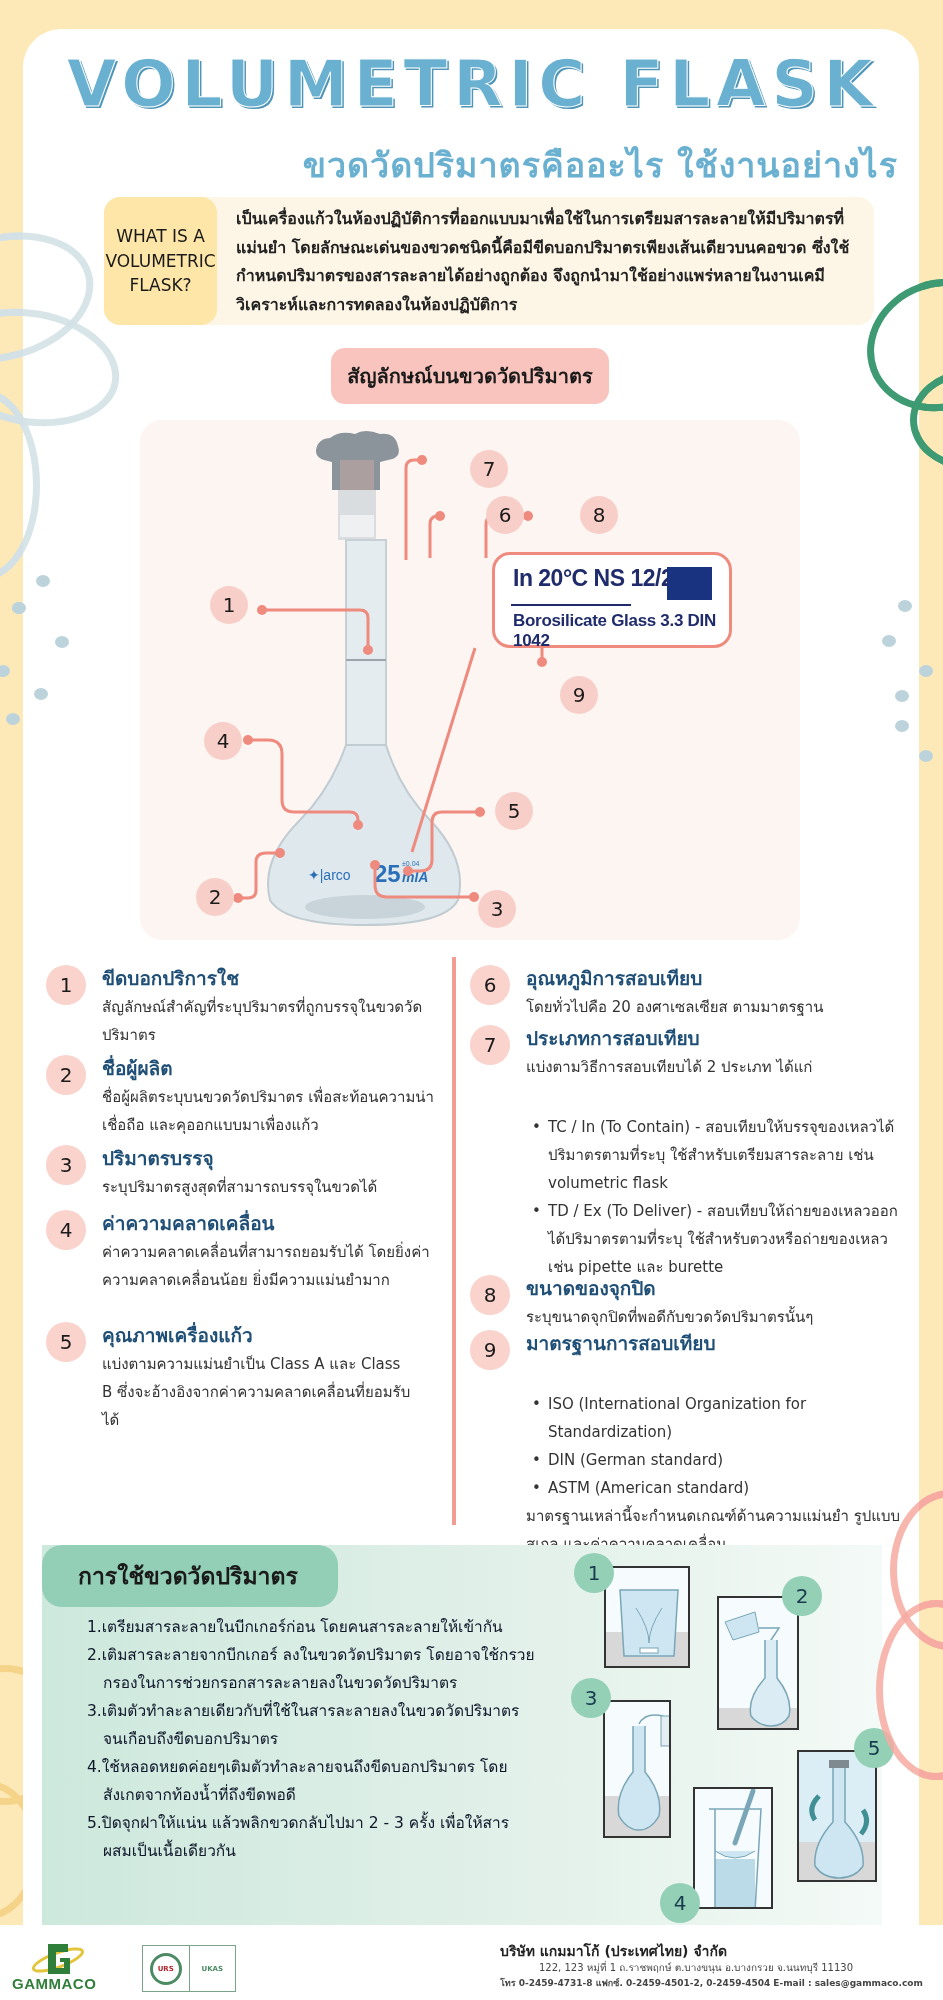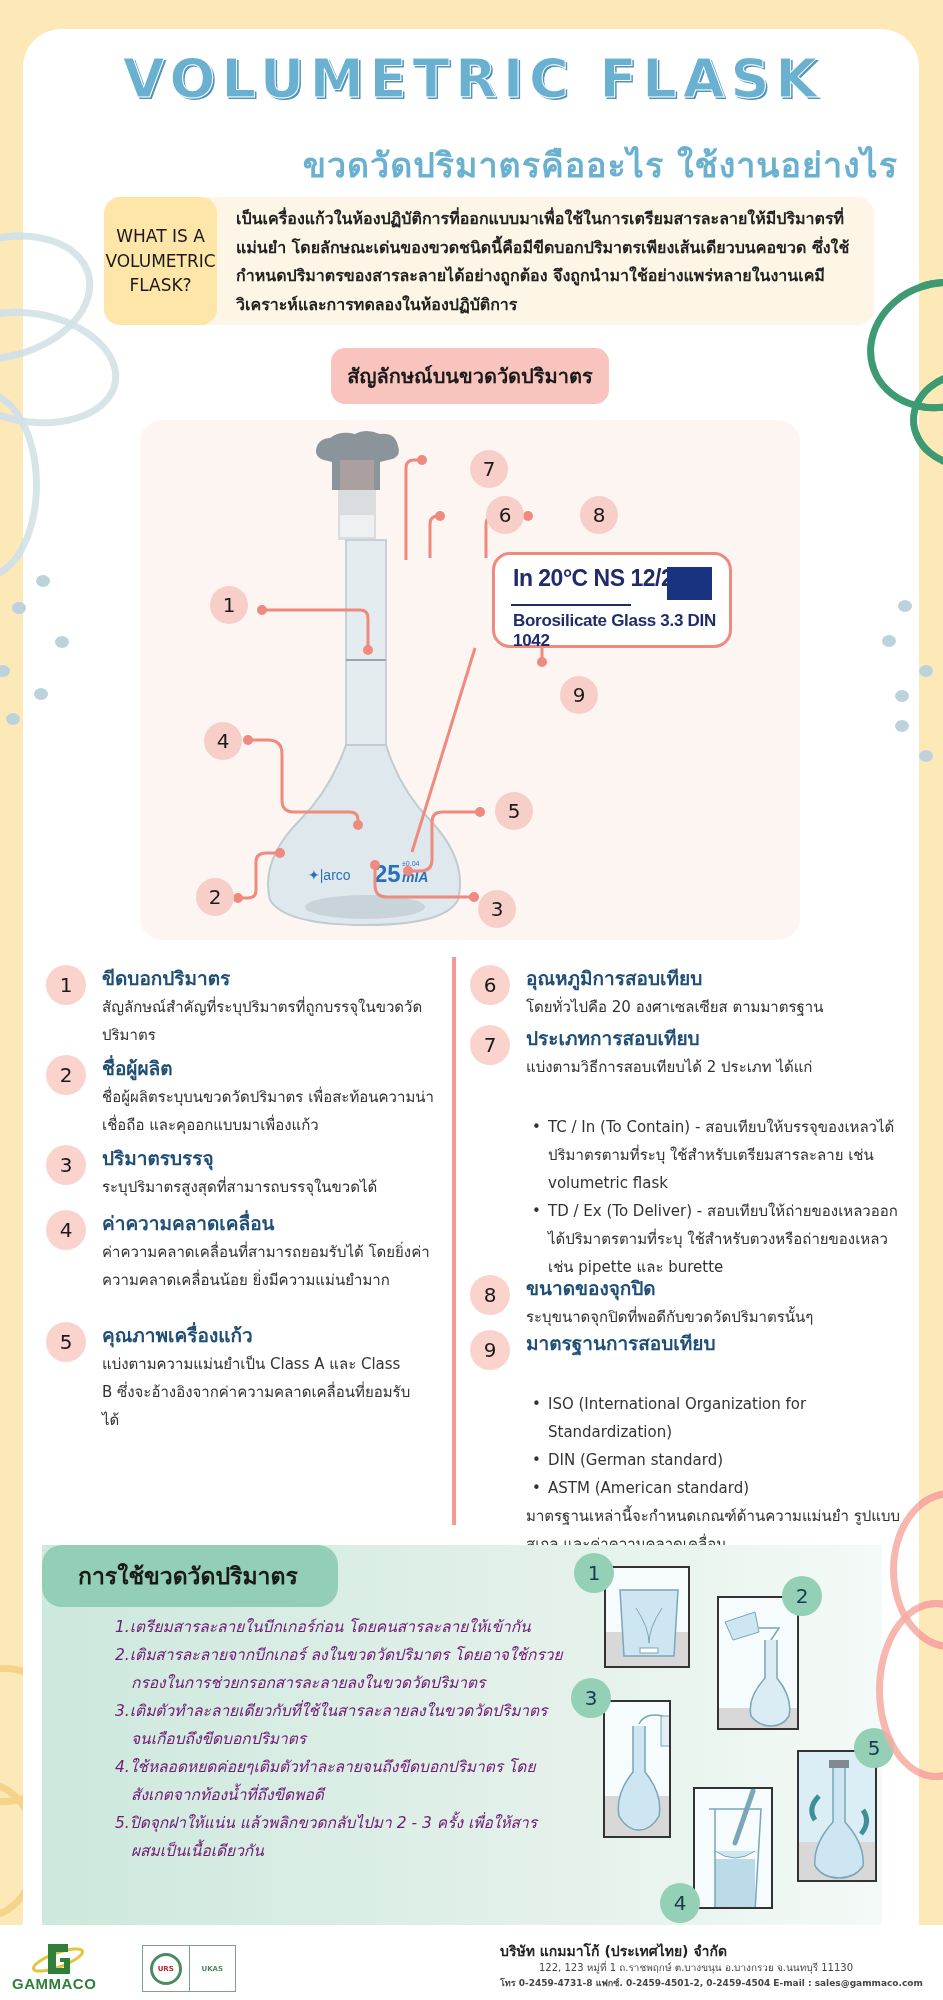--- a/index.html
+++ b/index.html
@@ -16,21 +16,21 @@
     background: #ffffff; border-radius: 38px 38px 0 0;
   }
   
   .deco { position: absolute; pointer-events: none; }
   .ring { position: absolute; border-radius: 50%; border-style: solid; }
   .dot { position: absolute; border-radius: 50%; background: #bcd3dc; }
 
   .title {
     position: absolute; left: 48px; top: 52px; width: 850px;
     font-family: "DejaVu Sans", sans-serif; font-weight: bold;
-    font-size: 54px; letter-spacing: 6px; color: #6ab0d0;
+    font-size: 64px; letter-spacing: 6px; color: #6ab0d0;
     text-align: center; line-height: 1;
     text-shadow: 2px 2px 0 #4e95b8;
     -webkit-text-stroke: 1px #ffffff;
   }
   .subtitle {
     position: absolute; right: 45px; top: 138px;
     font-size: 34px; font-weight: bold; color: #6ab0d0; letter-spacing: 1px;
   }
   .what-box {
     position: absolute; left: 104px; top: 197px; width: 770px; height: 128px;
@@ -85,21 +85,21 @@
   .usage-panel {
     position: absolute; left: 42px; top: 1545px; width: 840px; height: 380px;
     background: linear-gradient(90deg, #cde8dc 0%, #e3f1ea 60%, #f4faf7 100%);
   }
   .usage-heading {
     position: absolute; left: 42px; top: 1545px; width: 296px; height: 62px;
     background: #93cfb6; border-radius: 20px 20px 20px 20px;
     display: flex; align-items: center; padding-left: 36px;
     font-size: 23px; font-weight: bold; color: #1a1a1a;
   }
-  .usage-list { position: absolute; left: 115px; top: 1613px; width: 450px; font-size: 15.5px; line-height: 28px; color: #701a75; font-style: italic; }
+  .usage-list { position: absolute; left: 87px; top: 1613px; width: 450px; font-size: 15.5px; line-height: 28px; color: #0f172a; }
   .usage-list li { list-style: none; padding-left: 16px; text-indent: -16px; }
 
   .step-frame { position: absolute; border: 2px solid #333; background: #f6fbfd; overflow: hidden; }
   .step-badge {
     position: absolute; width: 40px; height: 40px; border-radius: 50%; background: #93d0b5;
     display: flex; align-items: center; justify-content: center; font-size: 20px; color: #1a3a4f;
   }
   .floor { position: absolute; left: 0; right: 0; bottom: 0; background: #d8d8d8; }
 
   .footer { position: absolute; left: 0; top: 1925px; width: 943px; height: 75px; background: #fff; }
@@ -224,21 +224,21 @@
 <div class="label-card">
   <div class="lc-line1">In 20°C  NS 12/21</div>
   <div class="lc-rule"></div>
   <div class="lc-blue"></div>
   <div class="lc-line2">Borosilicate Glass 3.3 DIN 1042</div>
 </div>
 
 <div>
   <div class="info-item" style="left:46px;top:965px;width:400px;">
     <div class="info-num">1</div>
-    <div class="info-title">ขีดบอกปริมาตร</div>
+    <div class="info-title">ขีดบอกปริการใช</div>
     <div class="info-body" style="width:340px;">สัญลักษณ์สำคัญที่ระบุปริมาตรที่ถูกบรรจุในขวดวัดปริมาตร</div>
   </div>
   <div class="info-item" style="left:46px;top:1055px;width:400px;">
     <div class="info-num">2</div>
     <div class="info-title">ชื่อผู้ผลิต</div>
     <div class="info-body" style="width:340px;">ชื่อผู้ผลิตระบุบนขวดวัดปริมาตร เพื่อสะท้อนความน่าเชื่อถือ และคุออกแบบมาเพื่องแก้ว</div>
   </div>
   <div class="info-item" style="left:46px;top:1145px;width:400px;">
     <div class="info-num">3</div>
     <div class="info-title">ปริมาตรบรรจุ</div>

